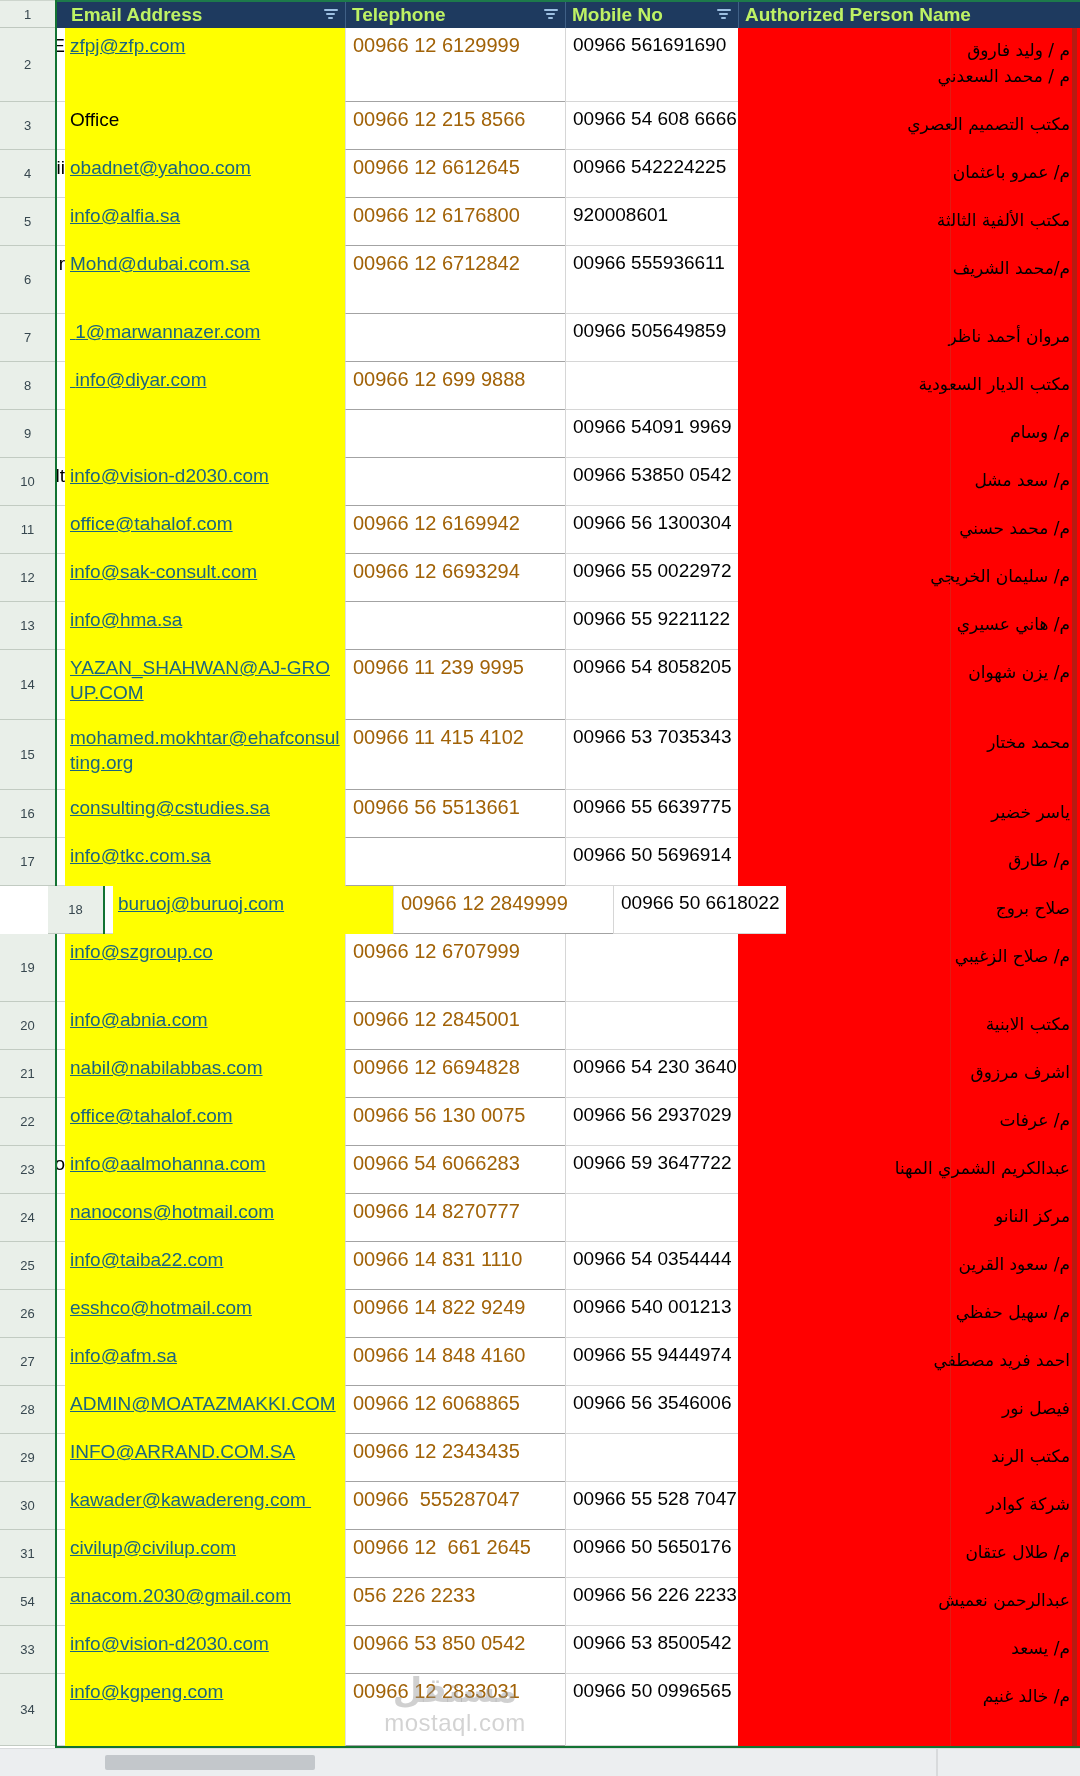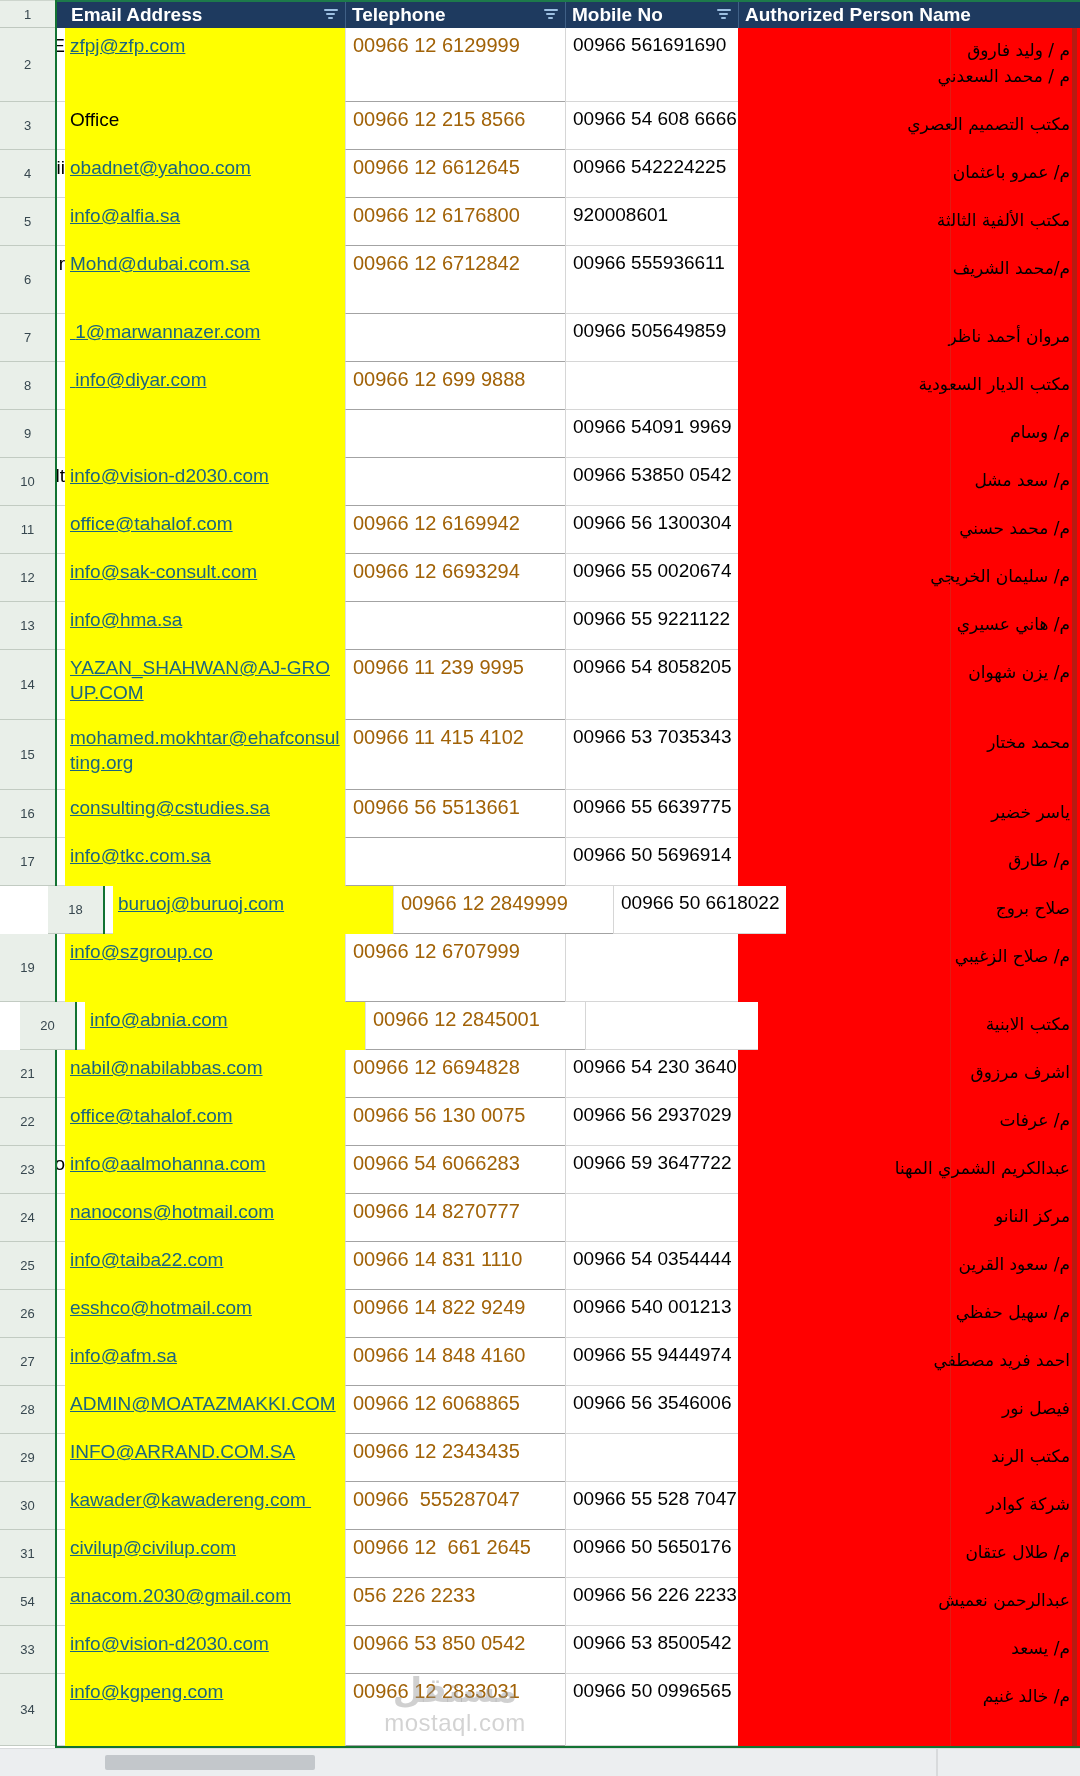--- a/index.html
+++ b/index.html
@@ -11,21 +11,21 @@
   .sheet{position:absolute;left:0;top:0;width:1080px;height:1748px;}
   .hdr-row{display:flex;height:28px;}
   .rn-head{
     width:55px;box-sizing:border-box;background:#e9efe9;
     border-bottom:1px solid #bfc8bf;border-top:1px solid #cdd5cd;
     font-size:13px;color:#37474f;display:flex;align-items:center;justify-content:center;
   }
   .green-v{width:2px;background:#137333;}
   .hdr-bar{flex:1;background:#1e3a5f;display:flex;border-top:2px solid #1d7a4b;box-sizing:border-box;}
   .hdr-sliver{width:8px;}
-  .hdr-cell{position:relative;box-sizing:border-box;color:#ffffff;font-weight:bold;font-size:19px;
+  .hdr-cell{position:relative;box-sizing:border-box;color:#bef264;font-weight:bold;font-size:19px;
     display:flex;align-items:center;padding-left:6px;overflow:hidden;white-space:nowrap;}
   .hdr-cell.c-email{width:280px;}
   .hdr-cell.c-tel{width:220px;border-left:1px solid rgba(130,170,210,.35);}
   .hdr-cell.c-mob{width:173px;border-left:1px solid rgba(130,170,210,.35);}
   .hdr-cell.c-name{flex:1;border-left:1px solid rgba(130,170,210,.35);}
   .f-icon{position:absolute;right:7px;top:7px;width:15px;height:14px;}
   .f-icon span{display:block;background:#9dc0e2;height:2px;margin:0 auto 2px auto;border-radius:1px;}
   .f-icon .l1{width:14px;}.f-icon .l2{width:9px;}.f-icon .l3{width:5px;}
   
   .row{display:flex;box-sizing:border-box;}
@@ -197,21 +197,21 @@
     <div class="cell c2">00966 12 6169942</div>
     <div class="cell c3">00966 56 1300304</div>
     <div class="cell c4">م/ محمد حسني</div>
   </div>
         <div class="row" style="height: 48px;">
     <div class="rn">12</div>
     <div class="rgv"></div>
     <div class="sliver"></div>
     <div class="cell c1"><span class="link">info@sak-consult.com</span></div>
     <div class="cell c2">00966 12 6693294</div>
-    <div class="cell c3">00966 55 0020674</div>
+    <div class="cell c3">00966 55 0022972</div>
     <div class="cell c4">م/ سليمان الخريجي</div>
   </div>
         <div class="row" style="height: 48px;">
     <div class="rn">13</div>
     <div class="rgv"></div>
     <div class="sliver"></div>
     <div class="cell c1"><span class="link">info@hma.sa</span></div>
     <div class="cell c2"></div>
     <div class="cell c3">00966 55 9221122</div>
     <div class="cell c4">م/ هاني عسيري</div>
@@ -263,21 +263,21 @@
   </div>
         <div class="row" style="height: 68px;">
     <div class="rn">19</div>
     <div class="rgv"></div>
     <div class="sliver"></div>
     <div class="cell c1"><span class="link">info@szgroup.co</span></div>
     <div class="cell c2">00966 12 6707999</div>
     <div class="cell c3"></div>
     <div class="cell c4">م/ صلاح الزغيبي</div>
   </div>
-        <div class="row" style="height: 48px; padding-left: 20px;">
+        <div class="row" style="height: 48px;">
     <div class="rn">20</div>
     <div class="rgv"></div>
     <div class="sliver"></div>
     <div class="cell c1"><span class="link">info@abnia.com</span></div>
     <div class="cell c2">00966 12 2845001</div>
     <div class="cell c3"></div>
     <div class="cell c4">مكتب الابنية</div>
   </div>
         <div class="row" style="height: 48px;">
     <div class="rn">21</div>

